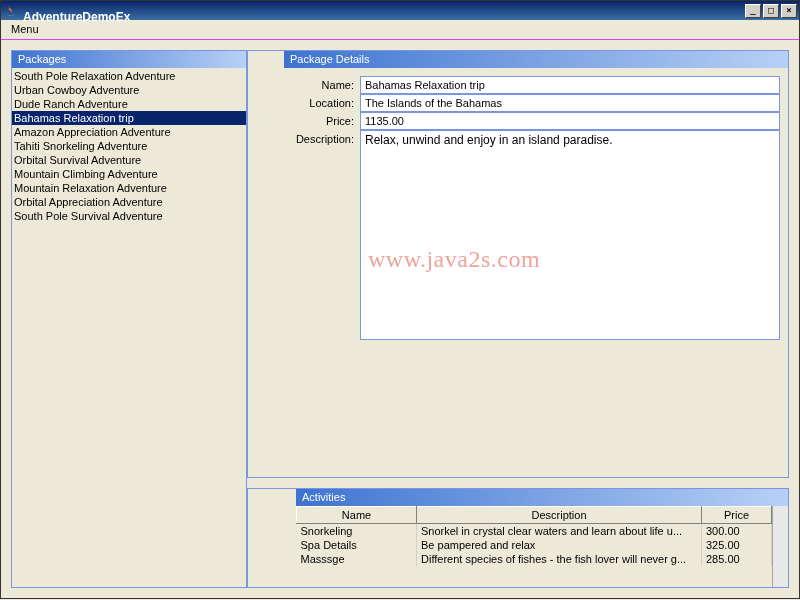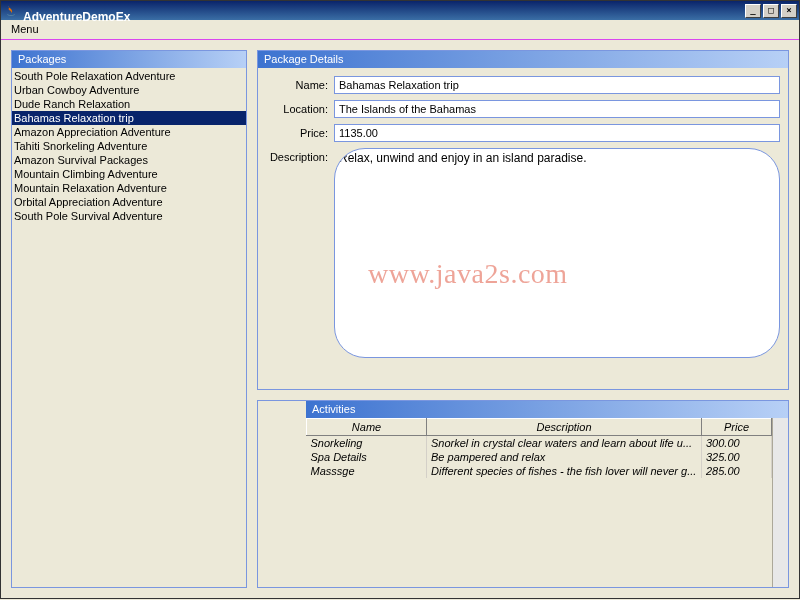--- a/index.html
+++ b/index.html
@@ -56,21 +56,20 @@
     border-bottom: 1px solid #d946ef;
     height: 20px;
   }
   .menubar .menu-item {
     display: inline-block;
     padding: 1px 6px;
   }
   .content {
     display: flex;
     padding: 10px;
-    gap: 10px;
     height: calc(100% - 20px);
   }
   .left-col { width: 236px; display: flex; flex-direction: column; }
   .right-col { flex: 1; display: flex; flex-direction: column; gap: 10px; }
 
   .panel {
     border: 1px solid #7a96df;
     background: #ece9d8;
     display: flex;
     flex-direction: column;
@@ -97,40 +96,39 @@
     padding: 1px 2px;
     cursor: default;
     white-space: nowrap;
     overflow: hidden;
   }
   .packages-list li.selected {
     background: #08246b;
     color: white;
   }
 
-  .details-panel { height: 340px; }
+  .details-panel { height: 428px; padding-left: 36px; }
   .details-body { padding: 8px 8px; }
-  .form-row { display: flex; align-items: flex-start; margin-bottom: 6px; }
+  .form-row { display: flex; align-items: flex-start; margin-bottom: 0; }
   .form-label { width: 68px; text-align: right; padding-right: 6px; padding-top: 3px; }
   .form-field {
     flex: 1;
     border: 1px solid #7a96df;
     background: white;
     padding: 2px 4px;
     font-family: Tahoma, Arial, sans-serif;
     font-size: 11px;
     height: 18px;
   }
   .form-field.textarea {
     height: 210px;
     resize: none;
     font-family: "Lucida Sans", "Lucida Sans Unicode", Tahoma, sans-serif;
     font-size: 12px;
     padding: 2px 4px;
-    border-radius: 31px;
   }
 
   .activities-panel { flex: 1; min-height: 0; padding-left: 48px; }
   .activities-body {
     padding: 0;
     border-top: none;
     overflow: auto;
   }
   table.activities {
     width: 100%;
@@ -158,28 +156,28 @@
   col.c-name { width: 120px; }
   col.c-desc { }
   col.c-price { width: 70px; }
 
   .scrollbar-v {
     width: 16px;
     background: #e8e8e8;
     border-left: 1px solid #aca899;
   }
   .activities-wrap { display: flex; height: 100%; }
-  .activities-inner { flex: 1; overflow: hidden; font-style: italic; }
+  .activities-inner { flex: 1; overflow: hidden; }
 
   .watermark {
     position: absolute;
-    top: 258px;
+    top: 246px;
     left: 368px;
     font-family: Georgia, "Times New Roman", serif;
-    font-size: 28px;
+    font-size: 24px;
     color: rgba(232, 134, 118, 0.75);
     pointer-events: none;
     letter-spacing: 0.5px;
   }
 </style>
 </head>
 <body>
 
 <div class="titlebar">
   <span class="java-icon">
@@ -202,25 +200,25 @@
   </div>
 
   <div class="content">
     <div class="left-col">
       <div class="panel packages-panel">
         <div class="panel-header">Packages</div>
         <div class="panel-body">
           <ul class="packages-list" id="packages-list">
               <li>South Pole Relaxation Adventure</li>
               <li>Urban Cowboy Adventure</li>
-              <li>Dude Ranch Relaxation</li>
+              <li>Dude Ranch Adventure</li>
               <li class="selected">Bahamas Relaxation trip</li>
               <li>Amazon Appreciation Adventure</li>
               <li>Tahiti Snorkeling Adventure</li>
-              <li>Amazon Survival Packages</li>
+              <li>Orbital Survival Adventure</li>
               <li>Mountain Climbing Adventure</li>
               <li>Mountain Relaxation Adventure</li>
               <li>Orbital Appreciation Adventure</li>
               <li>South Pole Survival Adventure</li>
             </ul>
         </div>
       </div>
     </div>
 
     <div class="right-col">

